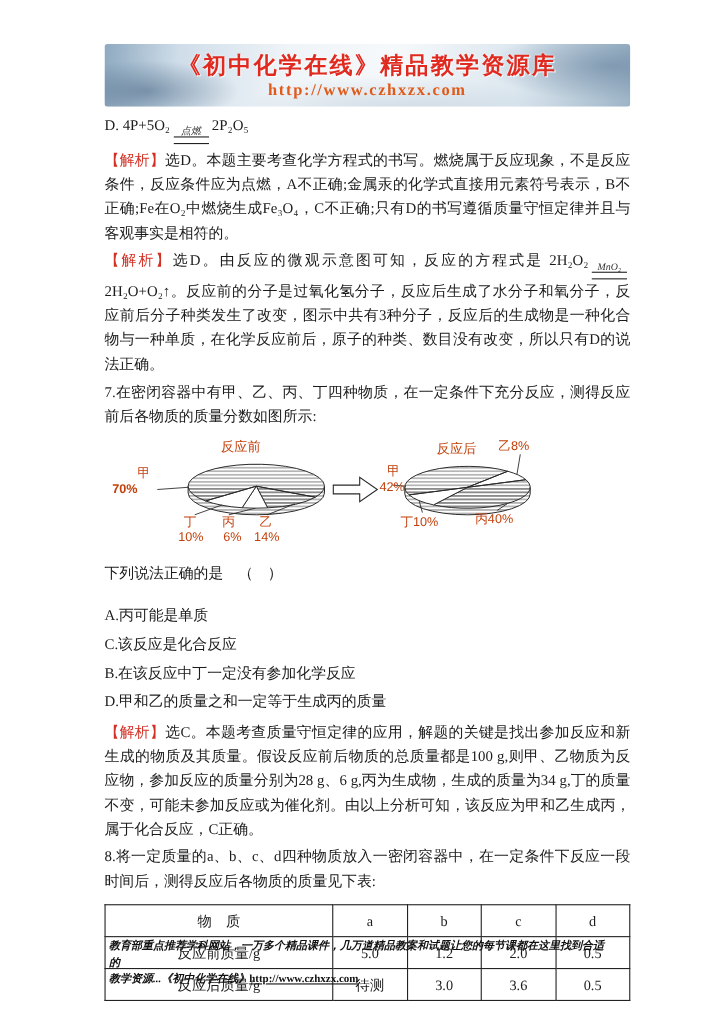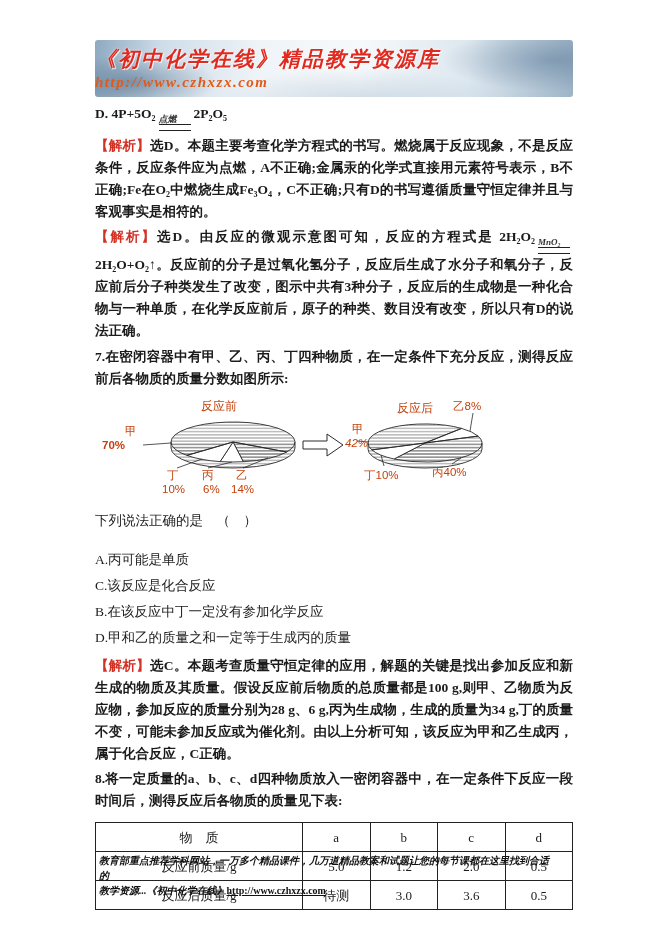--- a/index.html
+++ b/index.html
@@ -4,30 +4,30 @@
 <style>
   html,body{margin:0;padding:0;}
   body{width:661px;height:935px;background:#ffffff;font-family:"Liberation Serif","DejaVu Serif",serif;color:#1b1b1b;position:relative;overflow:hidden;}
 
   .banner{position:absolute;left:95px;top:40px;width:478px;height:57px;border-radius:3px;
     background:
       radial-gradient(ellipse 120px 40px at 8% 75%, rgba(70,100,130,.55), rgba(70,100,130,0) 70%),
       radial-gradient(ellipse 160px 45px at 96% 35%, rgba(90,120,150,.5), rgba(90,120,150,0) 70%),
       radial-gradient(ellipse 200px 50px at 55% 110%, rgba(130,160,185,.35), rgba(130,160,185,0) 70%),
       linear-gradient(95deg,#8ea9c0 0%,#cfdde9 14%,#eff4f8 35%,#f6f9fb 55%,#dce7ef 78%,#9db4c7 100%);
-    display:flex;flex-direction:column;font-style:italic;}
+    display:flex;flex-direction:column;align-items:center;}
   .banner-title{font-size:21px;font-weight:bold;color:#e02a20;letter-spacing:2px;margin-top:5px;
     text-shadow:0 0 2px rgba(255,255,255,.95),1px 1px 0 rgba(255,255,255,.8);}
   .banner-url{font-size:15px;font-weight:bold;color:#e05a1a;letter-spacing:1.5px;margin-top:1px;cursor:pointer;}
 
   .content{position:absolute;left:95px;top:99px;width:478px;font-size:13.5px;line-height:1.62;text-align:justify;}
-  .para{margin:4px 0;font-weight:bold;}
+  .para{margin:4px 0;}
   .tag{color:#d43125;}
 
-  .rxn{display:inline-flex;flex-direction:column;vertical-align:-4px;margin:0 3px;}
+  .rxn{display:inline-flex;flex-direction:column;align-items:center;vertical-align:-4px;margin:0 3px;}
   .rxn .cond{font-size:9px;line-height:9px;font-style:italic;color:#333;}
   .rxn .bar{width:32px;height:5px;border-top:1.2px solid #222;border-bottom:1.2px solid #222;}
 
   .figure{position:relative;width:470px;height:100px;margin:8px 0 2px 0;}
   .figure svg{position:absolute;left:0;top:0;}
   .flabel{position:absolute;font-size:11.5px;line-height:12px;white-space:nowrap;color:#c2410c;
     font-family:"Liberation Sans","DejaVu Sans",sans-serif;}
   .ftitle{font-size:12px;}
 
   .stem{margin-top:10px;line-height:26px;}
@@ -90,21 +90,21 @@
     <span class="flabel" style="left:7px;top:41px;font-weight:bold;">70%</span>
     <span class="flabel" style="left:72px;top:71px;">丁</span>
     <span class="flabel" style="left:67px;top:85px;">10%</span>
     <span class="flabel" style="left:107px;top:71px;">丙</span>
     <span class="flabel" style="left:108px;top:85px;">6%</span>
     <span class="flabel" style="left:141px;top:71px;">乙</span>
     <span class="flabel" style="left:136px;top:85px;">14%</span>
     <span class="flabel ftitle" style="left:302px;top:4px;">反应后</span>
     <span class="flabel" style="left:358px;top:2px;">乙8%</span>
     <span class="flabel" style="left:257px;top:25px;">甲</span>
-    <span class="flabel" style="left:250px;top:39px;font-style:italic;">42%</span>
+    <span class="flabel" style="left:250px;top:39px;">42%</span>
     <span class="flabel" style="left:269px;top:71px;">丁10%</span>
     <span class="flabel" style="left:337px;top:68px;">丙40%</span>
   </div>
 
   <p class="stem">下列说法正确的是　（　）</p>
   <div class="opt">A.丙可能是单质</div>
   <div class="opt">C.该反应是化合反应</div>
   <div class="opt">B.在该反应中丁一定没有参加化学反应</div>
   <div class="opt">D.甲和乙的质量之和一定等于生成丙的质量</div>
 

